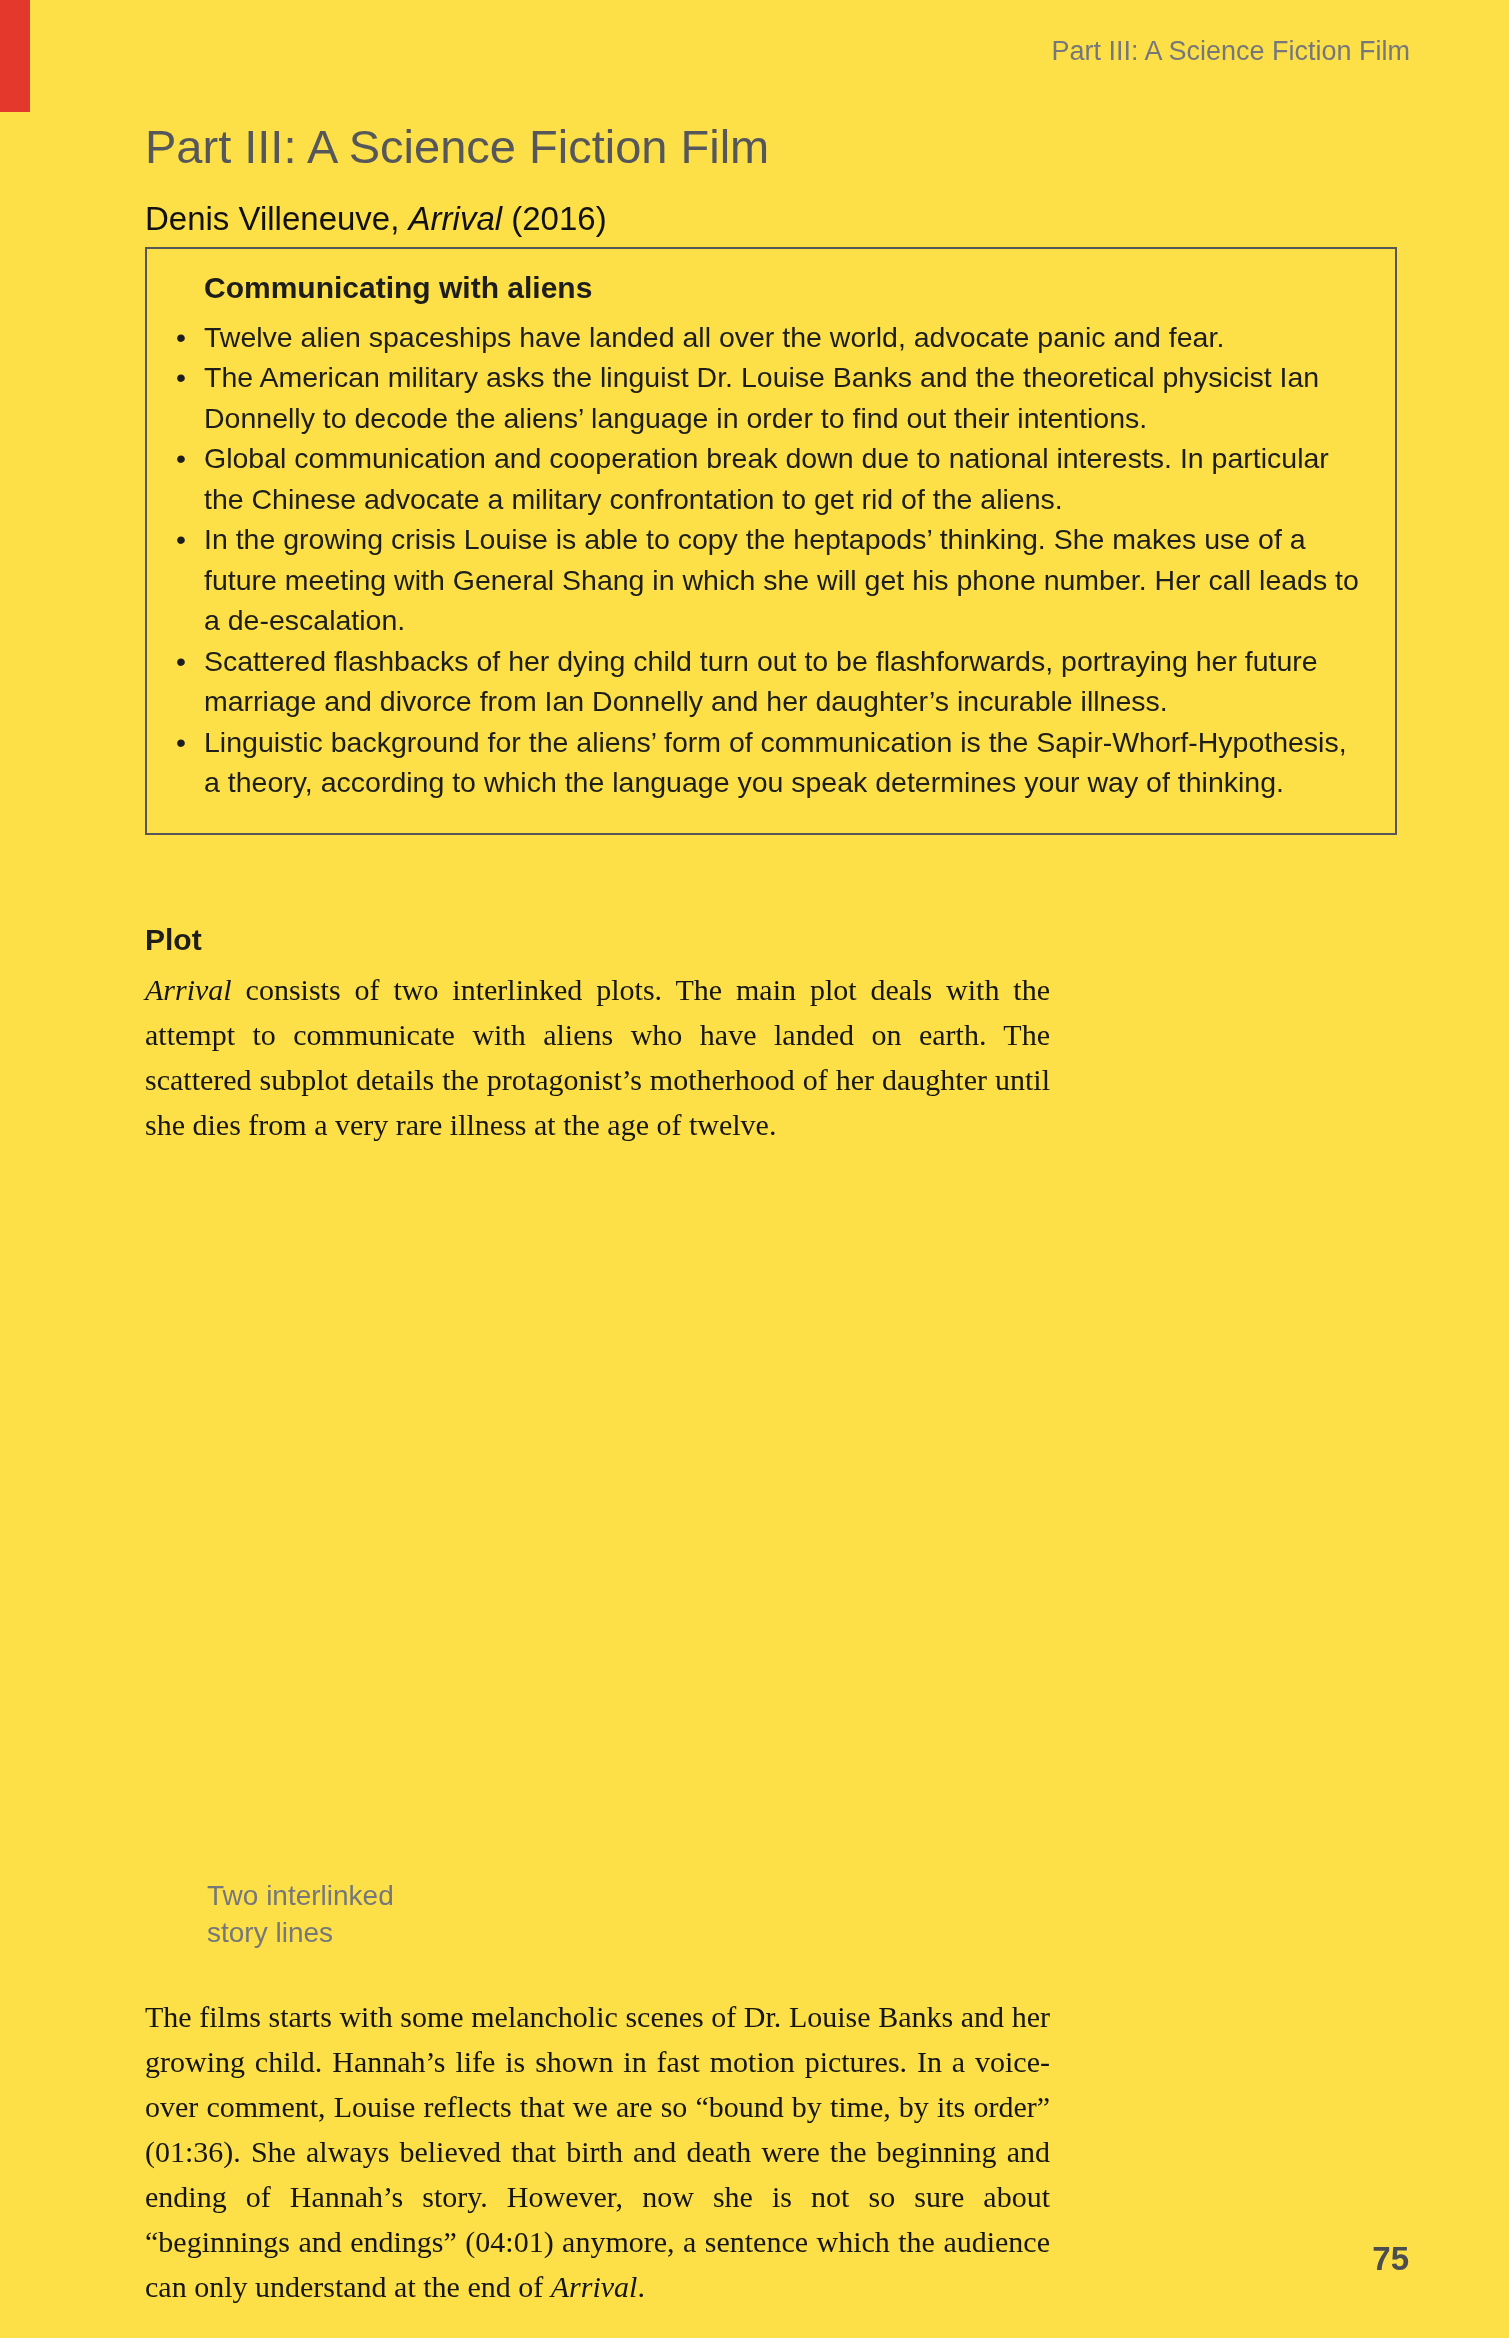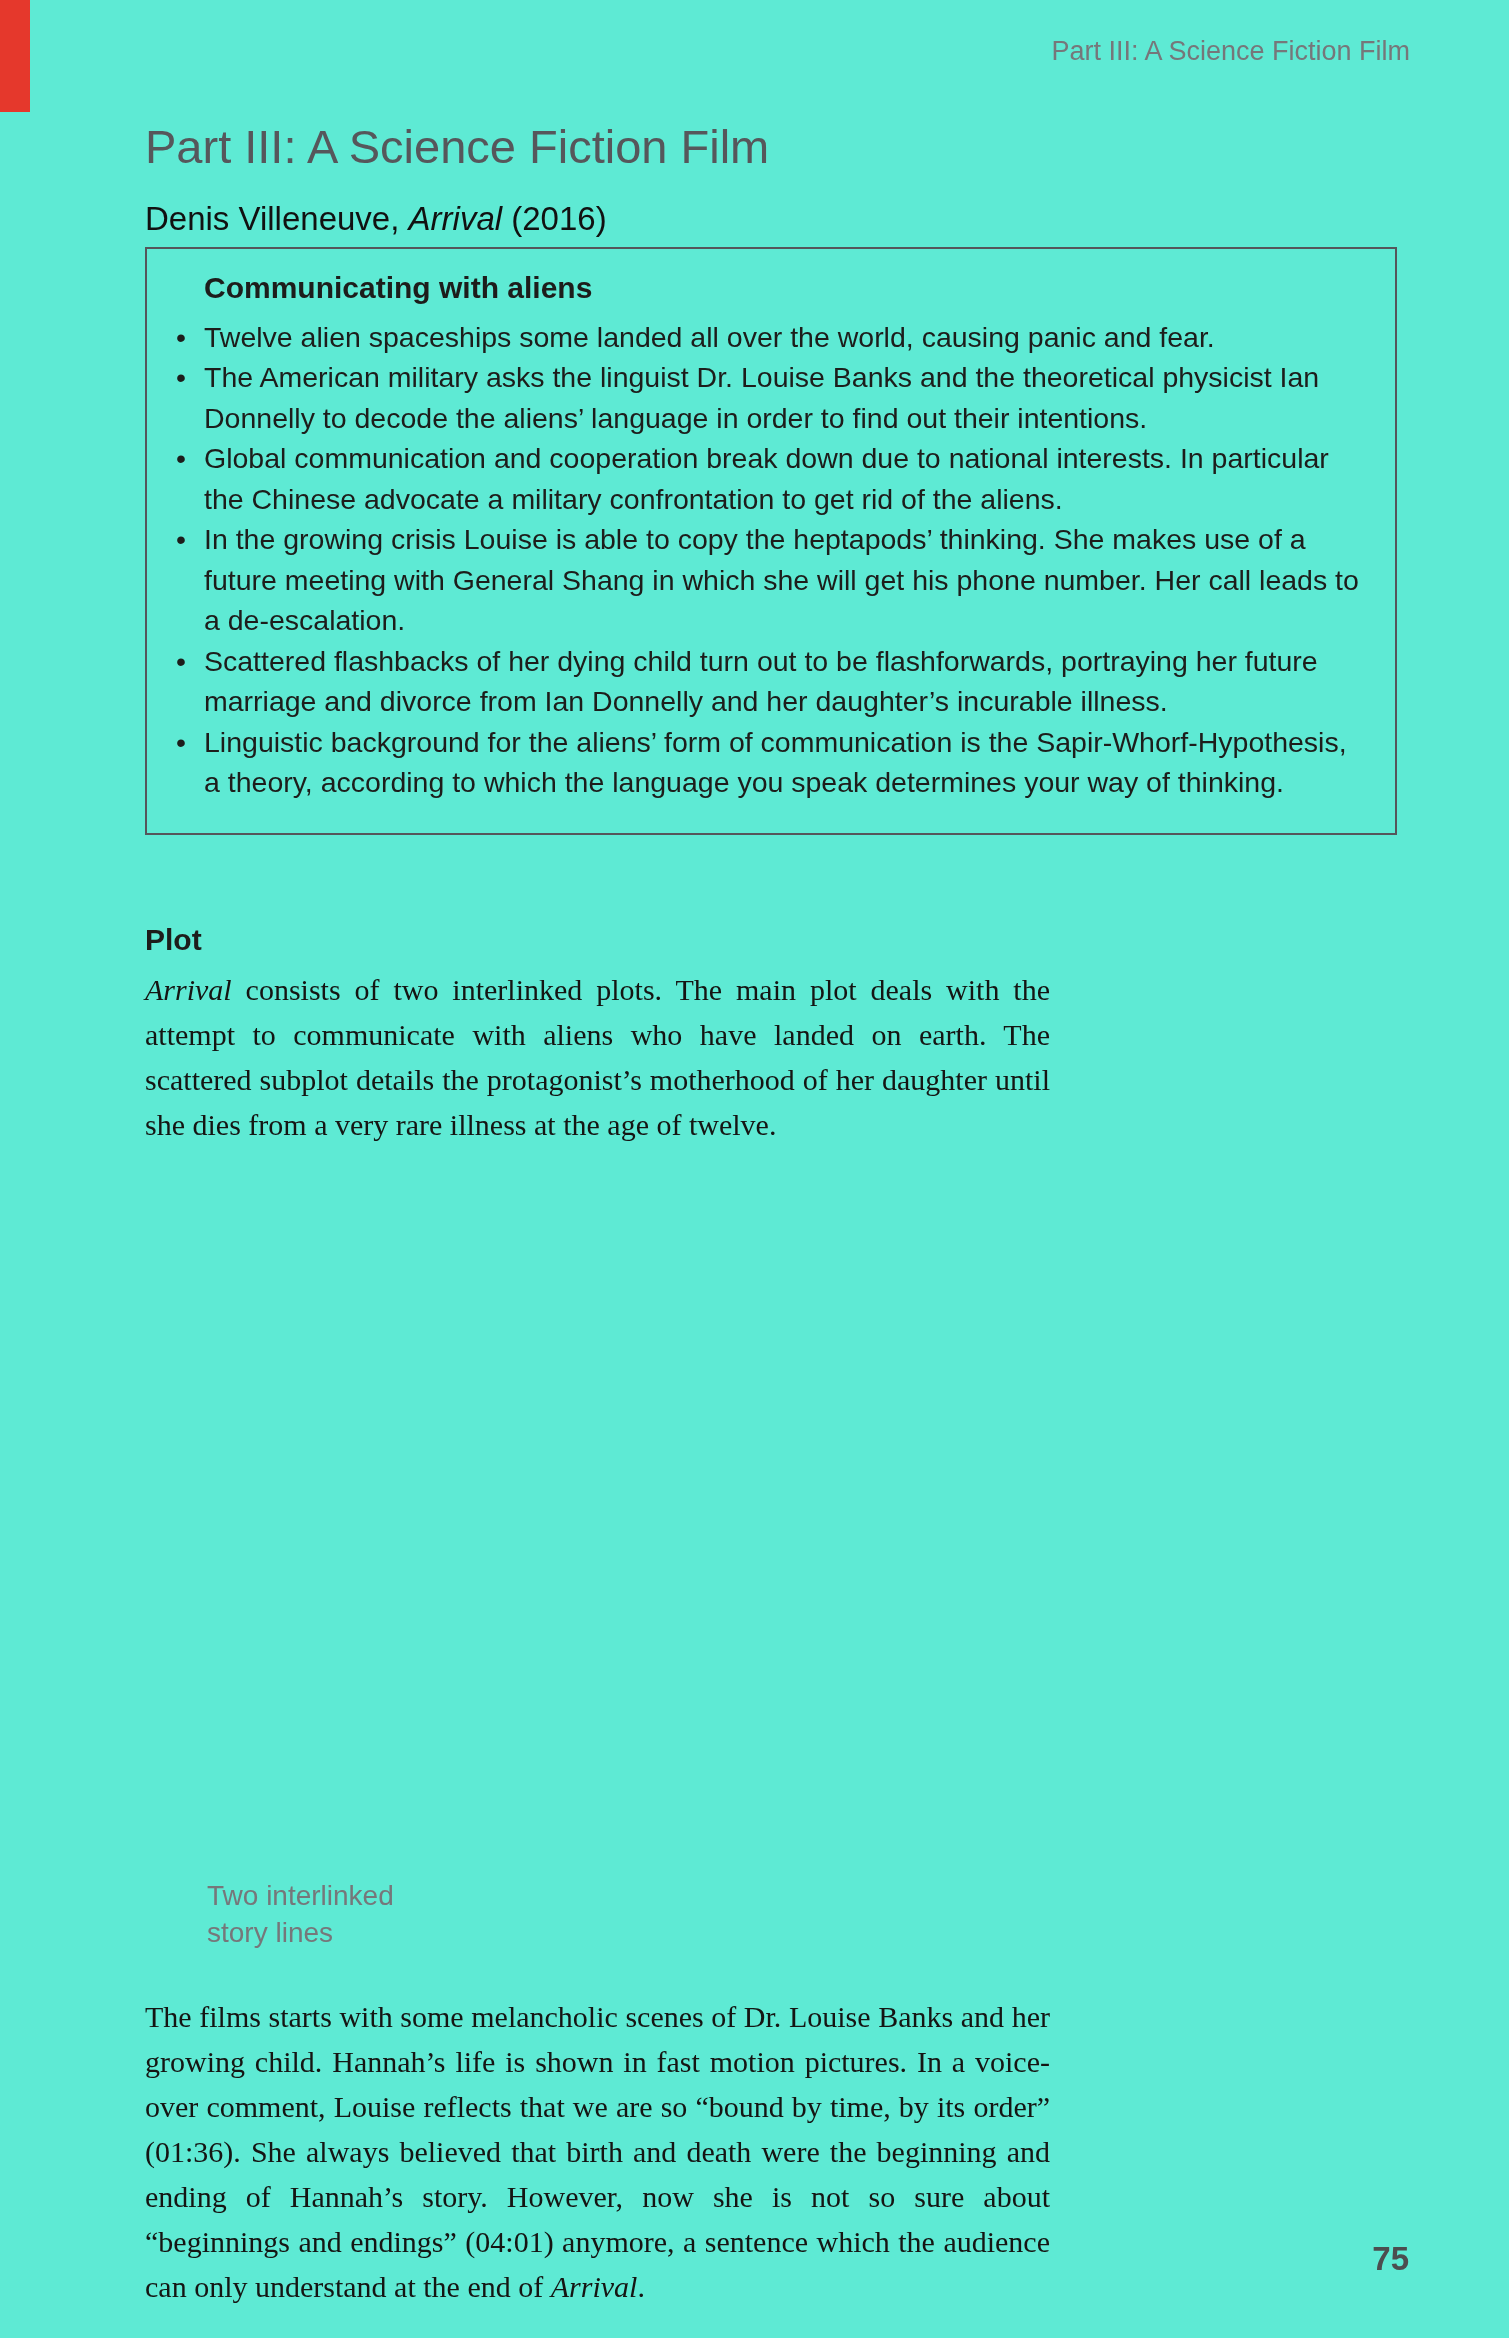--- a/index.html
+++ b/index.html
@@ -5,21 +5,21 @@
   * { margin: 0; padding: 0; box-sizing: border-box; }
   html, body { background: #ffffff; }
   body {
     font-family: "Liberation Sans", sans-serif;
     color: var(--color-text, #1d1d1b);
   }
   .page {
     position: relative;
     width: 1509px;
     height: 2338px;
-    background: #5eead4;
+    background: #fde047;
     overflow: hidden;
   }
   .corner-marker {
     position: absolute;
     left: 0; top: 0;
     width: 30px; height: 112px;
     background: var(--color-accent, #e5382c);
   }
   .content {
     padding: 0 99px 0 145px;
@@ -131,21 +131,21 @@
     <div class="running-header">Part III: A Science Fiction Film</div>
 
     <h1 class="page-title">Part III: A Science Fiction Film</h1>
 
     <h2 class="subtitle"><span>Denis Villeneuve, </span><span class="ital">Arrival</span><span> (2016)</span></h2>
 
 
     <div class="info-box">
       <div class="info-box-heading">Communicating with aliens</div>
       <ul>
-        <li>Twelve alien spaceships some landed all over the world, causing panic and fear.</li>
+        <li>Twelve alien spaceships have landed all over the world, advocate panic and fear.</li>
         <li>The American military asks the linguist Dr. Louise Banks and the theoretical physicist Ian Donnelly to decode the aliens’ language in order to find out their intentions.</li>
         <li>Global communication and cooperation break down due to national interests. In particular the Chinese advocate a military confrontation to get rid of the aliens.</li>
         <li>In the growing crisis Louise is able to copy the heptapods’ thinking. She makes use of a future meeting with General Shang in which she will get his phone number. Her call leads to a de-escalation.</li>
         <li>Scattered flashbacks of her dying child turn out to be flashforwards, portraying her future marriage and divorce from Ian Donnelly and her daughter’s incurable illness.</li>
         <li>Linguistic background for the aliens’ form of communication is the Sapir-Whorf-Hypothesis, a theory, according to which the language you speak determines your way of thinking.</li>
       </ul>
     </div>
 
     <div class="plot-section">
       <div class="plot-heading">Plot</div>

